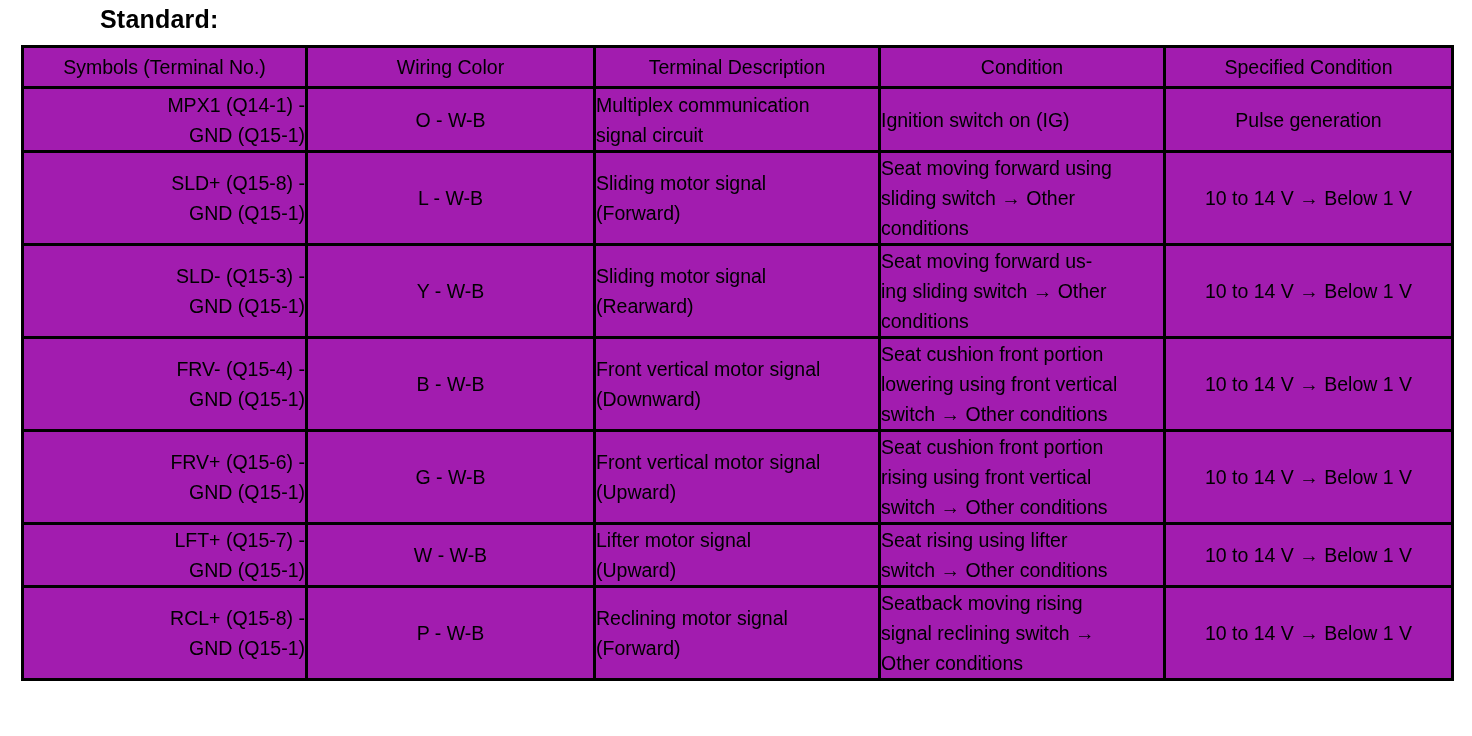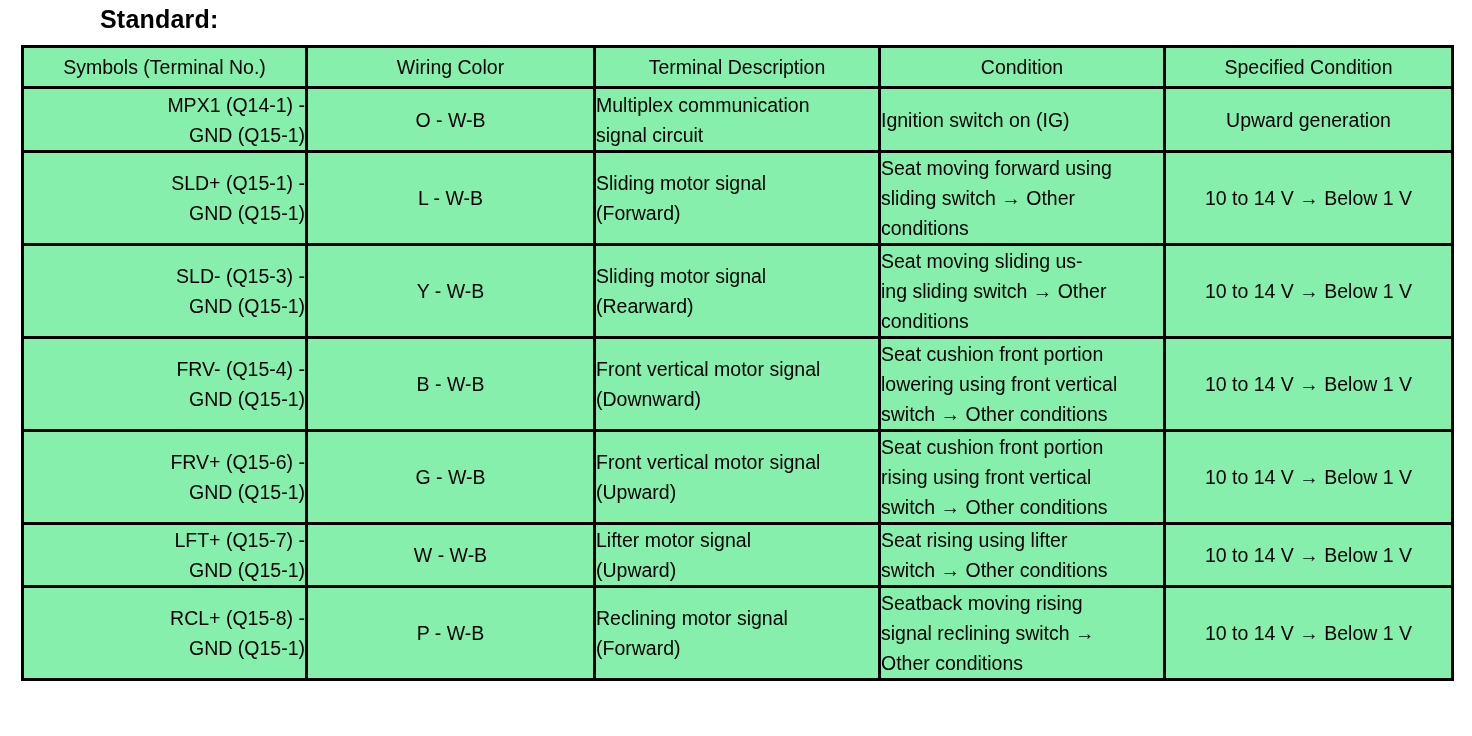--- a/index.html
+++ b/index.html
@@ -49,21 +49,21 @@
   table.spec-table col.c5 { width: 288px; }
 
   table.spec-table th,
   table.spec-table td {
     border: 3px solid #000000;
     padding: 0;
     font-weight: normal;
     font-size: 19.5px;
     line-height: 30px;
     vertical-align: middle;
-    background: #86efac;
+    background: #a21caf;
   }
   table.spec-table thead th {
     height: 38px;
     text-align: center;
   }
   .hdr-text {
     display: block;
     text-align: center;
     padding: 0 6px;
   }
@@ -145,26 +145,26 @@
             <span class="sym-line">GND (Q15-1)</span>
           </td>
           <td class="color">O  -  W-B</td>
           <td class="desc">
             <span class="ln">Multiplex communication</span>
             <span class="ln">signal circuit</span>
           </td>
           <td class="cond">
             <span class="ln">Ignition switch on (IG)</span>
           </td>
-          <td class="spec">Upward generation</td>
-        </tr>
-
-        <tr class="row-h2">
-          <td class="sym">
-            <span class="sym-line">SLD+ (Q15-1) -</span>
+          <td class="spec">Pulse generation</td>
+        </tr>
+
+        <tr class="row-h2">
+          <td class="sym">
+            <span class="sym-line">SLD+ (Q15-8) -</span>
             <span class="sym-line">GND (Q15-1)</span>
           </td>
           <td class="color">L  -  W-B</td>
           <td class="desc">
             <span class="ln">Sliding motor signal</span>
             <span class="ln">(Forward)</span>
           </td>
           <td class="cond">
             <span class="ln">Seat moving forward using</span>
             <span class="ln">sliding switch → Other</span>
@@ -177,21 +177,21 @@
           <td class="sym">
             <span class="sym-line">SLD- (Q15-3) -</span>
             <span class="sym-line">GND (Q15-1)</span>
           </td>
           <td class="color">Y  -  W-B</td>
           <td class="desc">
             <span class="ln">Sliding motor signal</span>
             <span class="ln">(Rearward)</span>
           </td>
           <td class="cond">
-            <span class="ln">Seat moving sliding us-</span>
+            <span class="ln">Seat moving forward us-</span>
             <span class="ln">ing sliding switch → Other</span>
             <span class="ln">conditions</span>
           </td>
           <td class="spec">10 to 14 V → Below 1 V</td>
         </tr>
 
         <tr class="row-h2">
           <td class="sym">
             <span class="sym-line">FRV- (Q15-4) -</span>
             <span class="sym-line">GND (Q15-1)</span>

